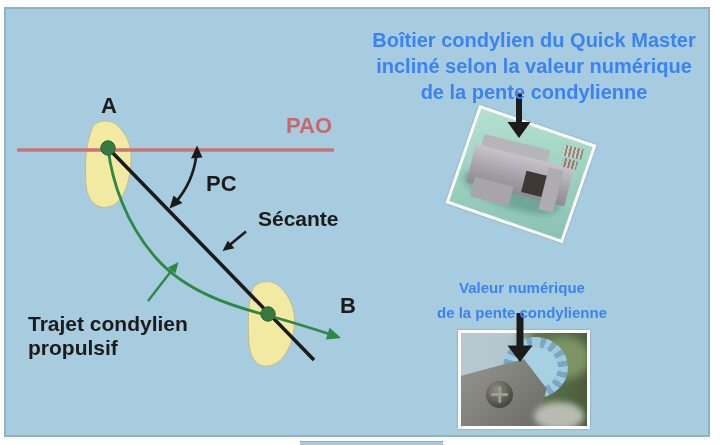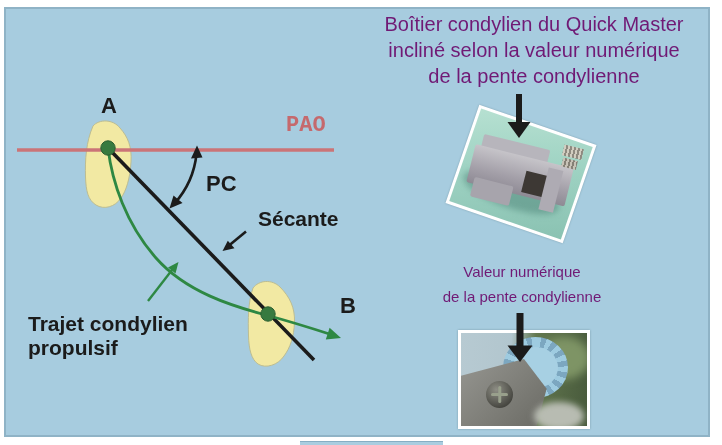--- a/index.html
+++ b/index.html
@@ -11,26 +11,26 @@
     position:absolute;left:4px;top:7px;width:706px;height:430px;
     background:#a7ccdf;border:2px solid #8fb3c6;box-sizing:border-box;z-index:1;
   }
   .next-strip{
     position:absolute;left:300px;top:441px;width:143px;height:4px;
     background:#a9cde0;border-top:1px solid #86aec4;z-index:1;
   }
   svg.overlay{position:absolute;left:0;top:0;z-index:5;pointer-events:none;}
   .lbl{position:absolute;font-weight:bold;color:#1b1b1b;z-index:6;white-space:nowrap;}
   .lbl-a{left:101px;top:93px;font-size:22px;}
-  .lbl-pao{left:286px;top:113px;font-size:22px;color:#c5696d;font-family:Liberation Mono, monospace;}
+  .lbl-pao{left:286px;top:113px;font-size:22px;color:#c5696d;}
   .lbl-pc{left:206px;top:171px;font-size:22px;}
   .lbl-secante{left:258px;top:207px;font-size:21px;}
   .lbl-b{left:340px;top:293px;font-size:22px;}
   .lbl-trajet{left:28px;top:312px;width:200px;text-align:left;font-size:21px;line-height:24px;}
-  .caption{position:absolute;z-index:6;text-align:center;font-weight:normal;color:#701a75;}
+  .caption{position:absolute;z-index:6;text-align:center;font-weight:bold;color:#3b82f6;margin-top:16px;}
   .caption div{white-space:nowrap;}
   .caption-top{left:356px;top:11px;width:356px;font-size:20px;line-height:26px;}
   .caption-bottom{left:402px;top:259px;width:240px;font-size:15px;line-height:25px;}
   .photo{position:absolute;background:#ffffff;box-sizing:border-box;padding:3px;
     box-shadow:0 0 2px rgba(60,90,100,.4);z-index:2;}
   .photo-inner{position:relative;width:100%;height:100%;overflow:hidden;}
   .photo-top{left:459px;top:122px;width:124px;height:104px;transform:rotate(19deg);}
   .photo-top .photo-inner{background:linear-gradient(160deg,#b6e0d1 0%,#9fd3c3 45%,#8ac2b2 100%);}
   .pt-shadow{position:absolute;left:4%;top:55%;width:86%;height:32%;background:rgba(50,105,95,.38);
     border-radius:50%;filter:blur(3px);}

